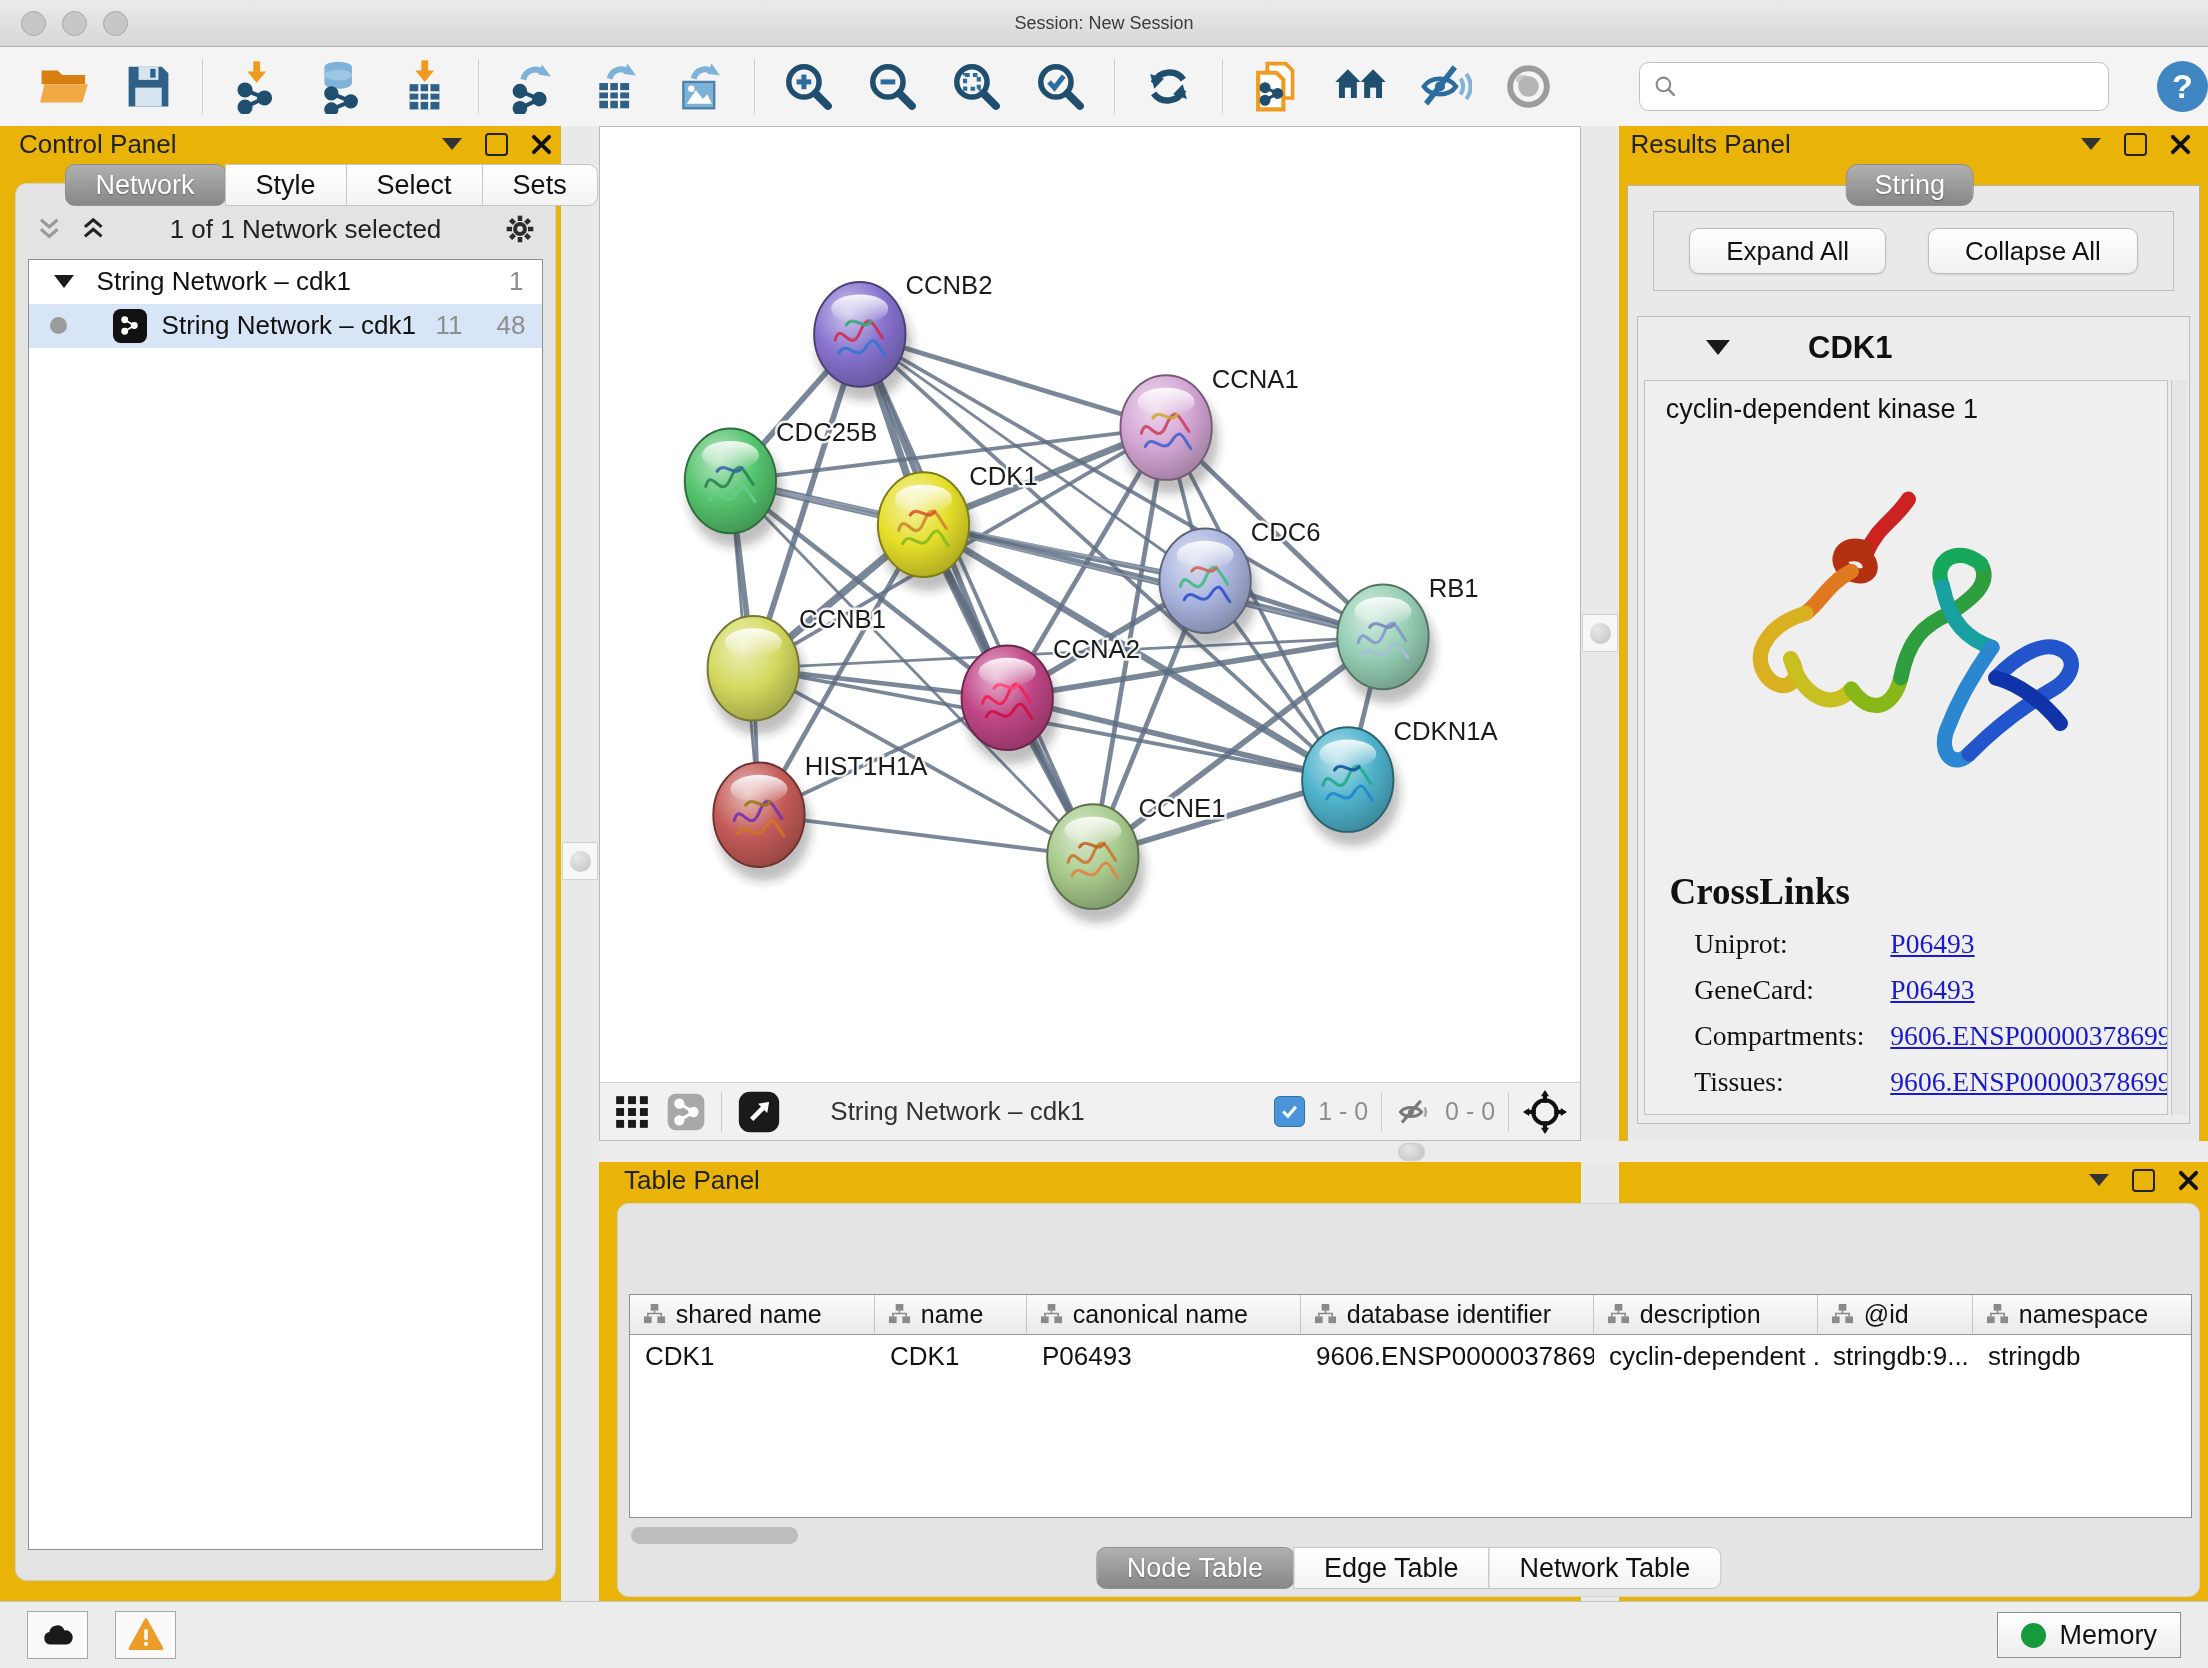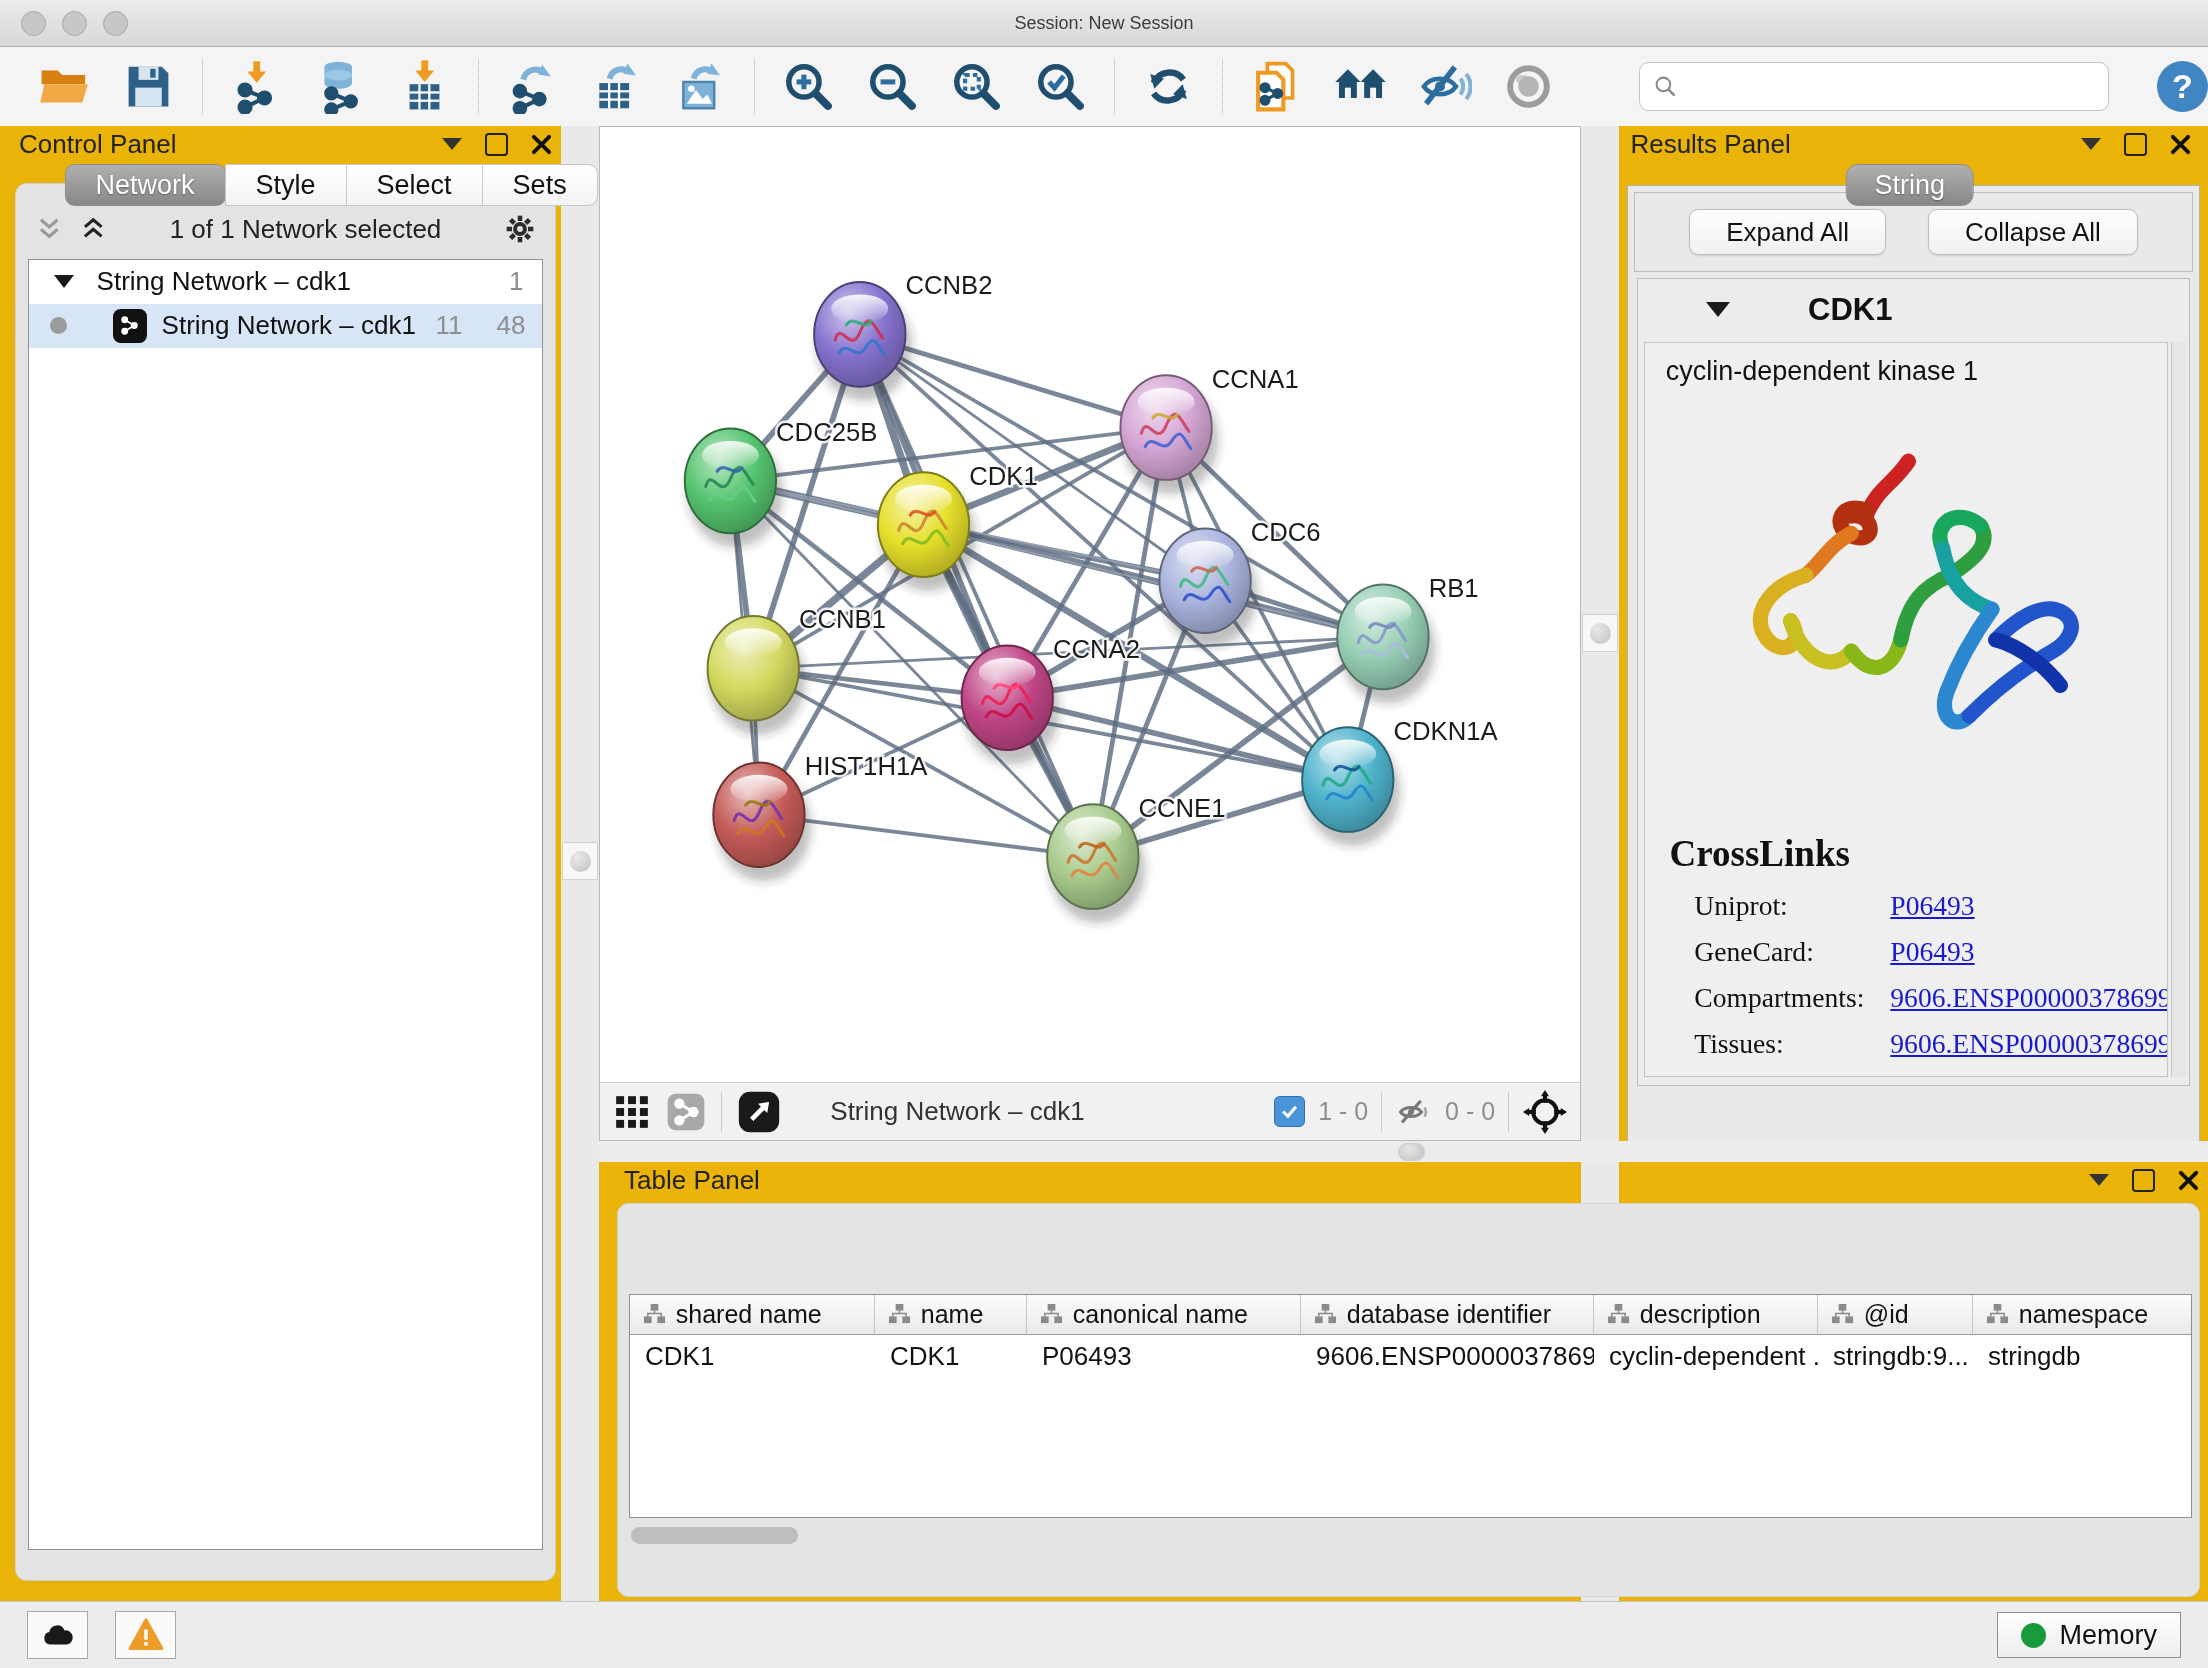--- a/index.html
+++ b/index.html
@@ -81,21 +81,21 @@
   .nav-count{font-size:25px;color:#8e8e8e;}
   .nav-check{width:28.5px;height:28.5px;border-radius:5.7px;background:#4a95d9;border:1px solid #2f6fae;
     display:flex;align-items:center;justify-content:center;}
 
   
   .results-panel{position:absolute;left:1619px;right:7.6px;top:0;height:1029px;}
   .string-tab{position:absolute;left:50%;transform:translateX(-50%);top:38px;z-index:3;height:40px;line-height:40px;
     padding:0 28px;font-size:27px;background:linear-gradient(#b0b0b0,#878787);color:#fff;border:1px solid #8f8f8f;
     border-radius:12px;text-shadow:0 1px 1.9px rgba(0,0,0,.35);}
   .rp-outer{position:absolute;left:7.6px;right:0;top:59px;bottom:0;background:#e9e9e9;border:1.9px solid #b3b3b3;box-sizing:border-box;}
-  .rp-expandbox{margin:6px;border:1.9px solid #bdbdbd;height:80px;display:flex;align-items:center;justify-content:center;gap:42px;box-sizing:border-box;}
+  .rp-expandbox{margin:25px;border:1.9px solid #bdbdbd;height:80px;display:flex;align-items:center;justify-content:center;gap:42px;box-sizing:border-box;}
   .rp-btn{height:46px;line-height:42px;padding:0 36px;background:linear-gradient(#ffffff,#f0f0f0);
     border:1.9px solid #bdbdbd;border-radius:9.5px;font-size:26px;color:#111;box-shadow:0 1px 1.9px rgba(0,0,0,.12);}
   .rp-content{margin:0 9.5px 9.5px 9.5px;border:1.9px solid #bdbdbd;position:relative;height:808px;background:#ececec;box-sizing:border-box;}
   .rp-section-header{height:61px;display:flex;align-items:center;}
   .rp-caret{width:0;height:0;border-left:12.4px solid transparent;border-right:12.4px solid transparent;border-top:15px solid #1a1a1a;margin-left:68px;}
   .rp-protein-name{font-size:31px;font-weight:bold;color:#111;margin-left:78px;}
   .rp-desc-box{position:absolute;left:5.7px;right:21px;top:63px;bottom:7.6px;border:1px solid #c2c2c2;background:#efefef;
     padding:13.3px 0 0 21px;box-sizing:border-box;overflow:hidden;}
   .rp-desc{font-size:27px;color:#111;}
   .rp-structure{display:block;margin:40px auto 0 auto;}
@@ -916,20 +916,25 @@
               <div class="td" style="width: 152px; flex: 0 0 auto;">CDK1</div>
               <div class="td" style="width: 274px; flex: 0 0 auto;">P06493</div>
               <div class="td" style="width: 293px; flex: 0 0 auto;">9606.ENSP00000378699</div>
               <div class="td" style="width: 224px; flex: 0 0 auto;">cyclin-dependent ...</div>
               <div class="td" style="width: 155px; flex: 0 0 auto;">stringdb:9...</div>
               <div class="td" style="width: 380px; flex: 0 0 auto;">stringdb</div>
             </div>
           </div>
       </div>
       <div class="tp-hscroll"></div>
+      <div class="tp-tabs tabstrip" id="tp-tabs">
+          <span class="tab selected">Node Table</span>
+          <span class="tab">Edge Table</span>
+          <span class="tab">Network Table</span>
+        </div>
     </div>
   </section>
 </div>
 
 <div class="statusbar">
   <div class="sb-btn">
     <svg width="38" height="38" viewBox="0 0 24 24">
       <path d="M7 18 a4 4 0 0 1 -0.5 -7.9 a5 5 0 0 1 9.6 -1 a3.6 3.6 0 0 1 1.4 8.9 z" fill="#1a1a1a"></path>
     </svg>
   </div>

